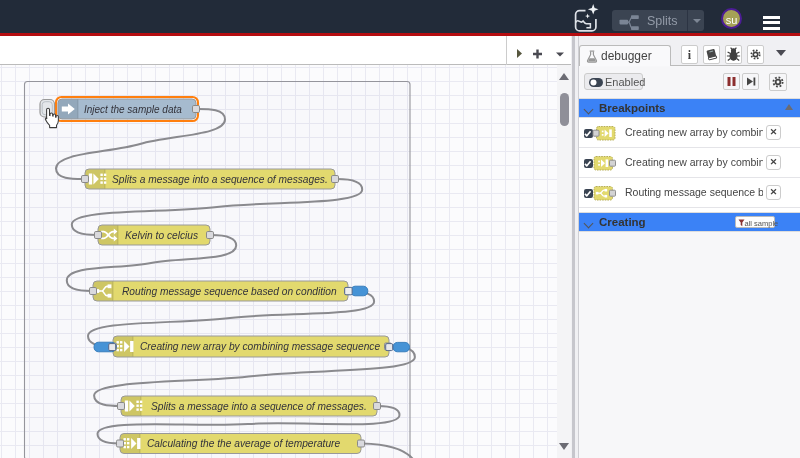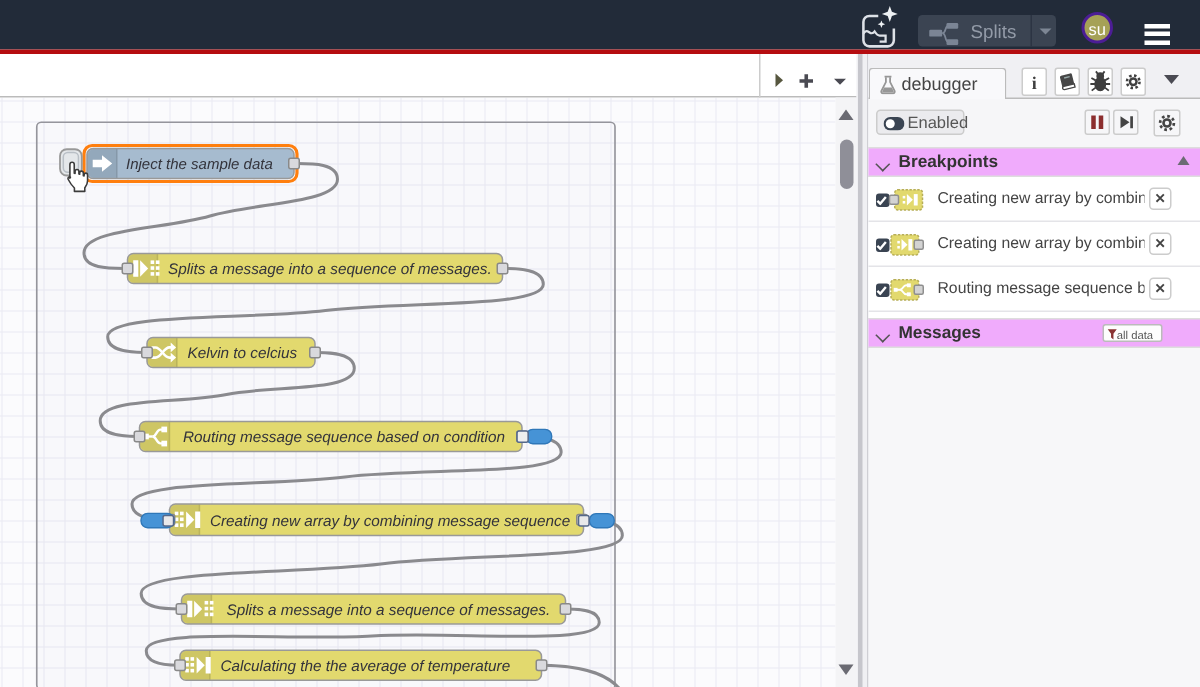--- a/index.html
+++ b/index.html
@@ -35,21 +35,21 @@
   
   #sidebar { left:579px; top:36px; width:221px; height:422px; background:#f7f7f9; }
   #tabbar { position:absolute; left:0; top:0; width:221px; height:30px; background:#f0f0f3; border-bottom:1px solid #bbb; }
   #dbgtab { position:absolute; left:0; top:9px; width:92px; height:21px; background:#f9f9fb; border:1px solid #bbb; border-bottom:none; border-radius:3px 3px 0 0; z-index:2; }
   #dbgtab span { position:absolute; left:21px; top:3px; font-size:12px; color:#444; }
   .tbtn { position:absolute; top:9px; width:17px; height:19px; background:#fff; border:1px solid #ccc; border-radius:2px; text-align:center; }
   #toolrow { position:absolute; left:0; top:31px; width:221px; height:31px; background:#f6f6f8; }
   #enbtn { position:absolute; left:5px; top:6px; width:59px; height:17px; background:#ebebee; border:1px solid #ccc; border-radius:3px; }
   #enbtn span { position:absolute; left:20px; top:2px; font-size:11px; color:#555; }
   .ctl { position:absolute; top:6px; width:17px; height:17px; background:#f6f6f8; border:1px solid #ccc; border-radius:2px; }
-  .sechdr { position:absolute; left:0; width:221px; height:20px; background:#f0abfc; border-top:1px solid #ddd; border-bottom:1px solid #ddd; }
+  .sechdr { position:absolute; left:0; width:221px; height:20px; background:#3b82f6; border-top:1px solid #ddd; border-bottom:1px solid #ddd; }
   .sechdr b { position:absolute; left:20px; top:3px; font-size:11.5px; color:#333; }
   .chev { position:absolute; left:6px; top:7px; width:7px; height:7px; border-left:1.6px solid #555; border-bottom:1.6px solid #555; transform:rotate(-45deg); }
   .bprow { position:absolute; left:0; width:221px; height:30px; background:#fff; border-bottom:1px solid #e4e4e8; }
   .bprow .cb { position:absolute; left:4.5px; top:10.5px; width:9px; height:9px; background:#3a4452; border-radius:2px; }
   .bprow .cb svg { position:absolute; left:0.8px; top:1px; }
   .bprow .txt { position:absolute; left:46px; top:8px; width:138px; font-size:10.5px; color:#444; white-space:nowrap; overflow:hidden; }
   .bprow .xbtn { position:absolute; left:187px; top:7px; width:15px; height:15px; background:#fff; border:1px solid #ccc; border-radius:3px; color:#444; font-size:9px; text-align:center; line-height:13px; font-weight:bold; }
   #allnodes { position:absolute; left:156px; top:180px; width:40px; height:12px; border:1px solid #bbb; border-radius:2px; background:#fdfdfd; font-size:7.5px; color:#555; }
 </style>
 </head>
@@ -336,22 +336,22 @@
             <rect x="3.8" y="5.9" width="2.6" height="2.6"></rect>
             <rect x="12.6" y="2.9" width="2.6" height="2.6"></rect>
             <rect x="12.6" y="8.9" width="2.6" height="2.6"></rect>
           </g>
 </svg>
       <div class="txt">Routing message sequence ba</div>
       <div class="xbtn">✕</div>
     </div>
     <div class="sechdr" style="top:176px">
       <div class="chev"></div>
-        <b>Messages</b>
+        <b>Creating</b>
     </div>
     <div id="allnodes">
         <svg width="7" height="8" viewBox="0 0 7 8" style="position:absolute;left:2px;top:2px">
           <path d="M0.5 0.5 h6 L4.3 3.5 v3.8 L2.7 6 V3.5 Z" fill="#8a3333"></path>
         </svg>
-        <span style="position:absolute;left:8.5px;top:1.5px;white-space:nowrap">all data</span>
+        <span style="position:absolute;left:8.5px;top:1.5px;white-space:nowrap">all sample</span>
       </div>
   </div>
 </div>
 
 </body></html>

